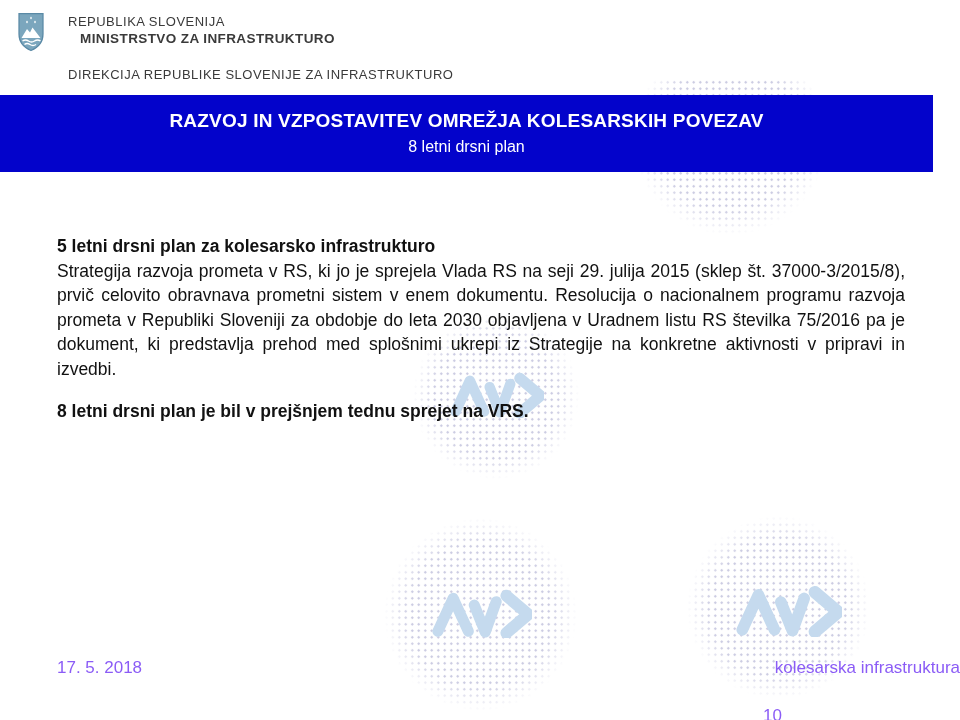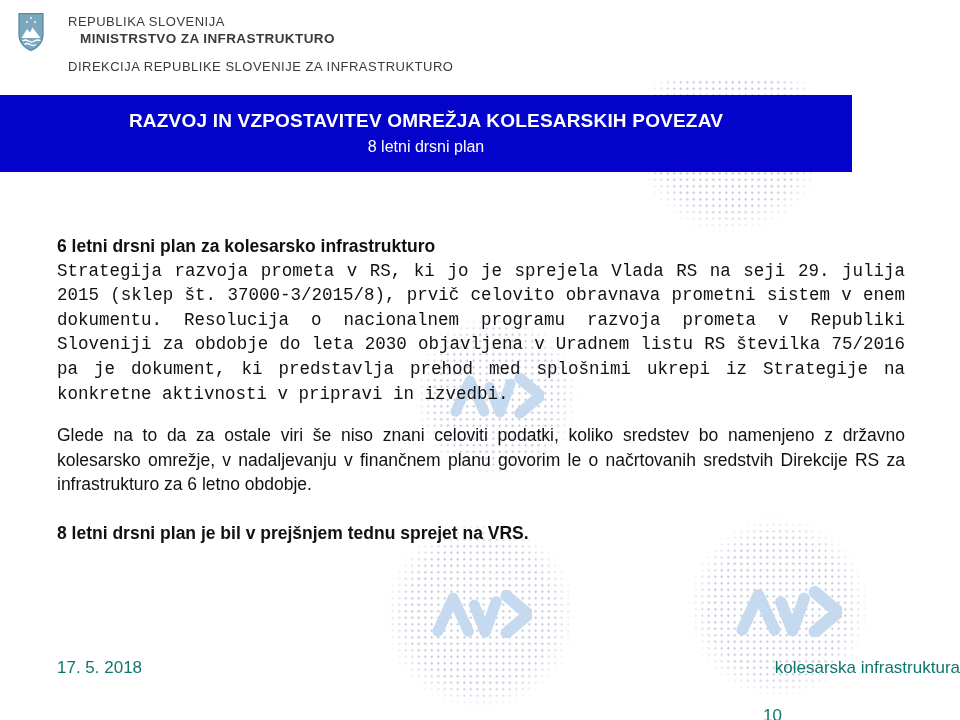--- a/index.html
+++ b/index.html
@@ -29,43 +29,43 @@
   #wm-mid      .wm-glyph { left:36px; top:60px; }
   #wm-bottom-c .wm-glyph { left:47px; top:72px; }
   #wm-bottom-r .wm-glyph { left:48px; top:70px; }
 
   
   .gov-header { position:absolute; left:0; top:0; width:960px; height:79px; background:#fff; z-index:2; }
   .coa { position:absolute; left:17px; top:11px; width:28px; height:42px; }
   .gov-lines { position:absolute; left:68px; top:14px; color:#3a3a3a; }
   .gov-line1 { font-size:13px; letter-spacing:0.5px; line-height:16px; }
   .gov-line2 { font-size:13.5px; font-weight:bold; letter-spacing:0.4px; line-height:17px;margin-left:12px; }
-  .gov-line3 { font-size:13px; letter-spacing:0.5px; line-height:16px; margin-top:12px; }
+  .gov-line3 { font-size:13px; letter-spacing:0.5px; line-height:16px; margin-top:20px; }
 
   
   .banner {
-    position:absolute; left:0; top:95px; width:852px; height:77px;
+    position:absolute; left:0; top:95px; width:933px; height:77px;
     z-index:3; color:#fff; text-align:center;
   }
   .banner-title { font-size:19px; font-weight:bold; letter-spacing:0.2px; padding-top:15px; }
   .banner-subtitle { font-size:16px; padding-top:6px; }
 
   
   .content {
     position:absolute; left:57px; top:234px; width:848px; z-index:2;
     font-size:17.5px; line-height:24.6px; color:#111;
   }
   .content p { margin:0; text-align:justify; }
   .content .bold { font-weight:bold; }
-  .p1 { margin-bottom:17px !important;font-family:Liberation Mono, monospace; }
+  .p1 { margin-bottom:17px !important; }
   .p2 { margin-bottom:24px !important; }
 
   
   .footer { position:absolute; left:0; top:658px; width:836px; height:24px; z-index:2;
-            font-size:17px; color:#0f766e; }
+            font-size:17px; color:#8b5cf6; }
   .footer-date   { position:absolute; left:57px; }
   .footer-center { position:absolute; left:0; width:960px; text-align:right; }
   .footer-page   { position:absolute; right:54px;margin-top:48px; }
 </style>
 </head>
 <body>
 
 <div class="slide">
 
   <div class="wm" id="wm-top">
@@ -115,23 +115,22 @@
       <div class="gov-line3">DIREKCIJA REPUBLIKE SLOVENIJE ZA INFRASTRUKTURO</div>
     </div>
   </div>
 
   <div class="banner" style="background: rgb(3, 3, 203);">
     <div class="banner-title">RAZVOJ IN VZPOSTAVITEV OMREŽJA KOLESARSKIH POVEZAV</div>
     <div class="banner-subtitle">8 letni drsni plan</div>
   </div>
 
   <div class="content">
-    <p class="bold">6 letni drsni plan za kolesarsko infrastrukturo</p>
+    <p class="bold">5 letni drsni plan za kolesarsko infrastrukturo</p>
     <p class="p1">Strategija razvoja prometa v RS, ki jo je sprejela Vlada RS na seji 29. julija 2015 (sklep št. 37000-3/2015/8), prvič celovito obravnava prometni sistem v enem dokumentu. Resolucija o nacionalnem programu razvoja prometa v Republiki Sloveniji za obdobje do leta 2030 objavljena v Uradnem listu RS številka 75/2016 pa je dokument, ki predstavlja prehod med splošnimi ukrepi iz Strategije na konkretne aktivnosti v pripravi in izvedbi.</p>
-    <p class="p2">Glede na to da za ostale viri še niso znani celoviti podatki, koliko sredstev bo namenjeno z državno kolesarsko omrežje, v nadaljevanju v finančnem planu govorim le o načrtovanih sredstvih Direkcije RS za infrastrukturo za 6 letno obdobje.</p>
     <p class="bold">8 letni drsni plan je bil v prejšnjem tednu sprejet na VRS.</p>
   </div>
 
   <div class="footer">
     <span class="footer-date">17. 5. 2018</span>
     <span class="footer-center">kolesarska infrastruktura</span>
     <span class="footer-page">10</span>
   </div>
 
 </div>

